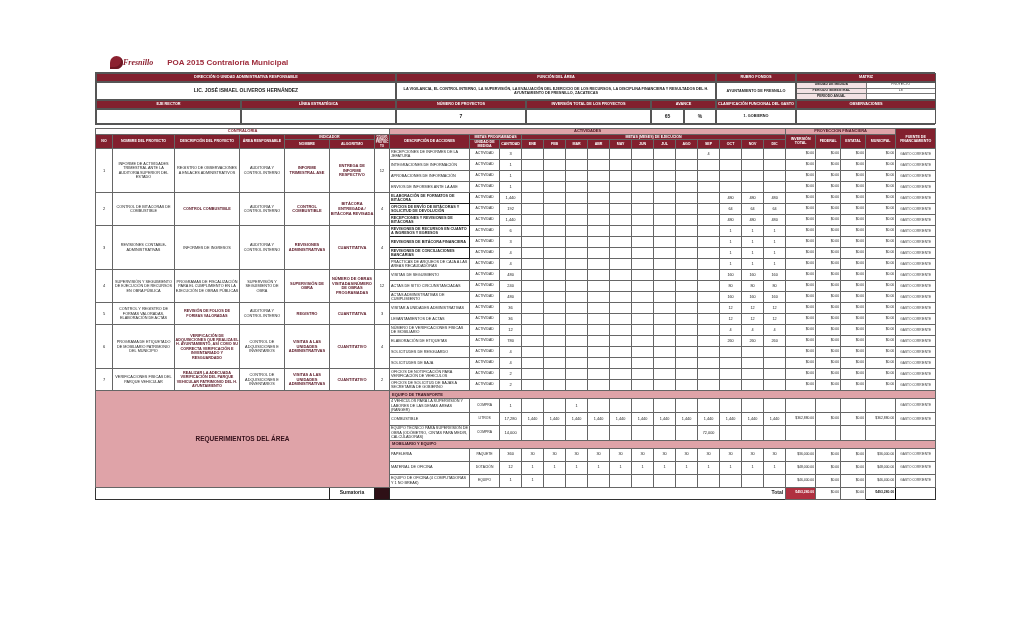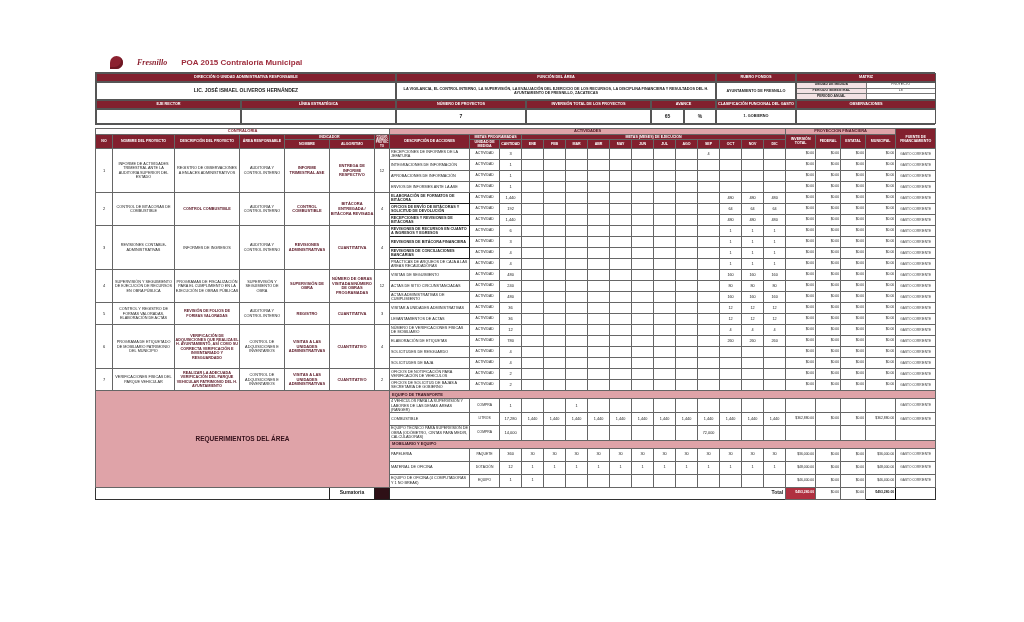--- a/index.html
+++ b/index.html
@@ -1,21 +1,21 @@
 <!DOCTYPE html>
 <html><head>
 <meta charset="utf-8">
 <style>
   html,body{margin:0;padding:0;background:#ffffff;}
   body{width:1024px;height:622px;font-family:"Liberation Sans",sans-serif;position:relative;overflow:hidden;}
   .sheet{position:absolute;left:0;top:0;width:1024px;height:622px;background:#fff;}
 
   
   .brand{position:absolute;left:110px;top:52px;height:20px;display:flex;align-items:center;}
-  .logo{display:flex;align-items:center;gap:14px;}
+  .logo{display:flex;align-items:center;gap:0;}
   .logo-mark{width:13px;height:13px;background:#8c2130;border-radius:50% 50% 50% 4%;box-shadow:inset -2px -2px 0 #6d1723;}
   .logo-text{font-family:"Liberation Serif",serif;font-style:italic;font-weight:bold;font-size:8px;color:#8c2130;}
   .title{margin-left:14px;font-size:8px;font-weight:bold;color:#9e2b3b;}
 
   
   .hdr{position:absolute;left:95px;top:72px;width:840px;display:grid;
        grid-template-columns:145px 155px 130px 125px 33px 32px 80px 70px 70px;
        grid-template-rows:9px 18px 9px 15px;border:1px solid #555;box-sizing:border-box;}
   .hc{border:0.5px solid #555;display:flex;align-items:center;justify-content:center;text-align:center;
       overflow:hidden;font-size:4px;line-height:1.1;background:#fff;color:#222;}

